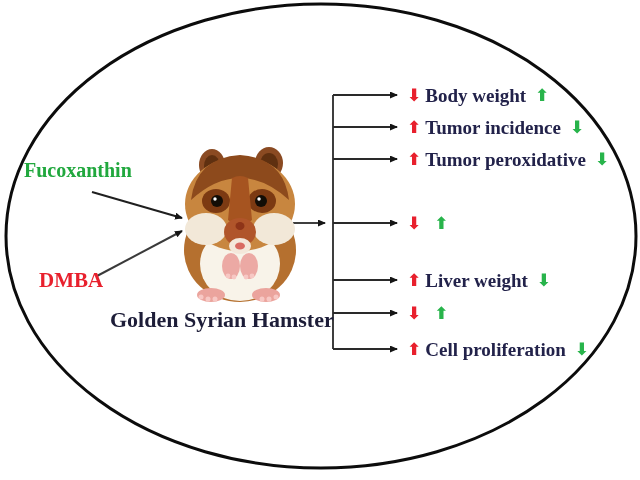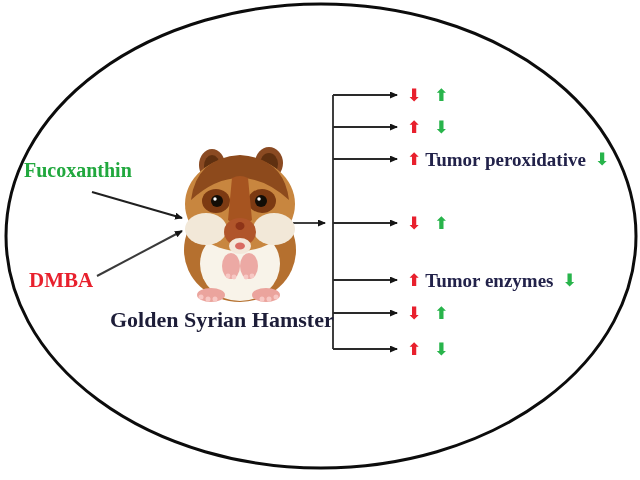--- a/index.html
+++ b/index.html
@@ -6,21 +6,21 @@
   #stage{position:relative;width:640px;height:480px;background:#ffffff;overflow:hidden;
          font-family:"Liberation Serif", serif;}
   #diagram-lines{position:absolute;left:0;top:0;width:640px;height:480px;}
   .outcome-row{position:absolute;left:407px;height:28px;display:flex;align-items:center;line-height:1;}
   .outcome-row .label{font-weight:bold;font-size:19px;color:#22224a;white-space:nowrap;}
   .arr{font-family:"DejaVu Sans", sans-serif;font-size:17px;font-weight:bold;}
   .arr.red{color:#e8202d;margin-right:4px;}
   .arr.green{color:#28b44b;margin-left:9px;}
   .input-label{position:absolute;font-weight:bold;white-space:nowrap;}
   #fucoxanthin-label{left:24px;top:159px;font-size:20px;color:#21a83e;text-align:center;}
-  #dmba-label{left:29px;top:268px;font-size:21px;color:#e8202d;}
+  #dmba-label{left:39px;top:268px;font-size:21px;color:#e8202d;}
   #caption{position:absolute;left:110px;top:307px;font-size:22px;font-weight:bold;color:#1d1d38;white-space:nowrap;text-align:center;}
 </style>
 </head>
 <body>
 
 <div id="stage">
 
   <svg id="diagram-lines" viewBox="0 0 640 480" xmlns="http://www.w3.org/2000/svg">
     <defs>
       <marker id="ah" markerWidth="9" markerHeight="8" refX="7" refY="3.5" orient="auto" markerUnits="userSpaceOnUse">
@@ -94,42 +94,45 @@
     </g>
   </svg>
 
   <div id="fucoxanthin-label" class="input-label">Fucoxanthin</div>
   <div id="dmba-label" class="input-label">DMBA</div>
 
   <div id="caption">Golden Syrian Hamster</div>
 
   <div class="outcome-row" style="top:81px">
     <span class="arr red">⬇</span>
+    <span class="label">Body weight</span>
     <span class="arr green">⬆</span>
   </div>
   <div class="outcome-row" style="top:113px">
     <span class="arr red">⬆</span>
+    <span class="label">Tumor incidence</span>
     <span class="arr green">⬇</span>
   </div>
   <div class="outcome-row" style="top:145px">
     <span class="arr red">⬆</span>
     <span class="label">Tumor peroxidative</span>
     <span class="arr green">⬇</span>
   </div>
   <div class="outcome-row" style="top:209px">
     <span class="arr red">⬇</span>
     <span class="arr green">⬆</span>
   </div>
   <div class="outcome-row" style="top:266px">
     <span class="arr red">⬆</span>
-    <span class="label">Tumor enzymes</span>
+    <span class="label">Liver weight</span>
     <span class="arr green">⬇</span>
   </div>
   <div class="outcome-row" style="top:299px">
     <span class="arr red">⬇</span>
     <span class="arr green">⬆</span>
   </div>
   <div class="outcome-row" style="top:335px">
     <span class="arr red">⬆</span>
+    <span class="label">Cell proliferation</span>
     <span class="arr green">⬇</span>
   </div>
 
 </div>
 
 </body></html>

